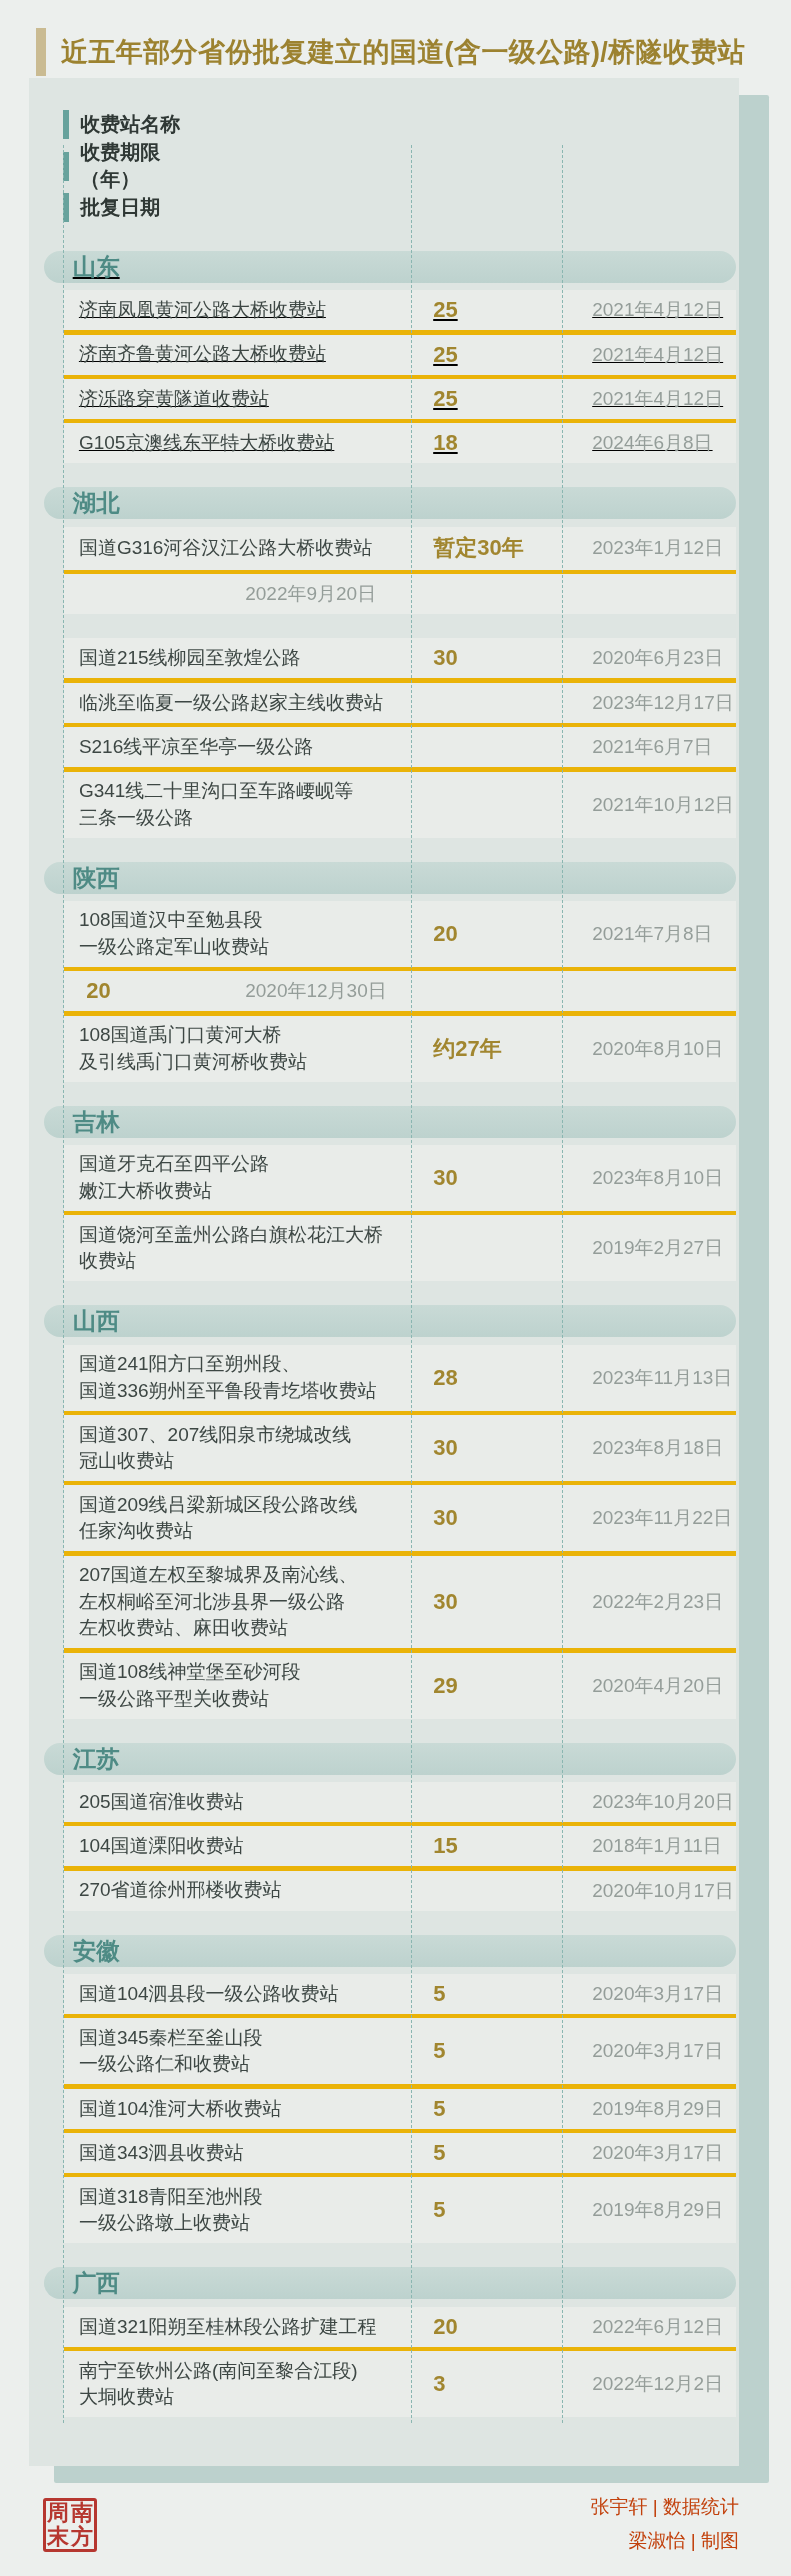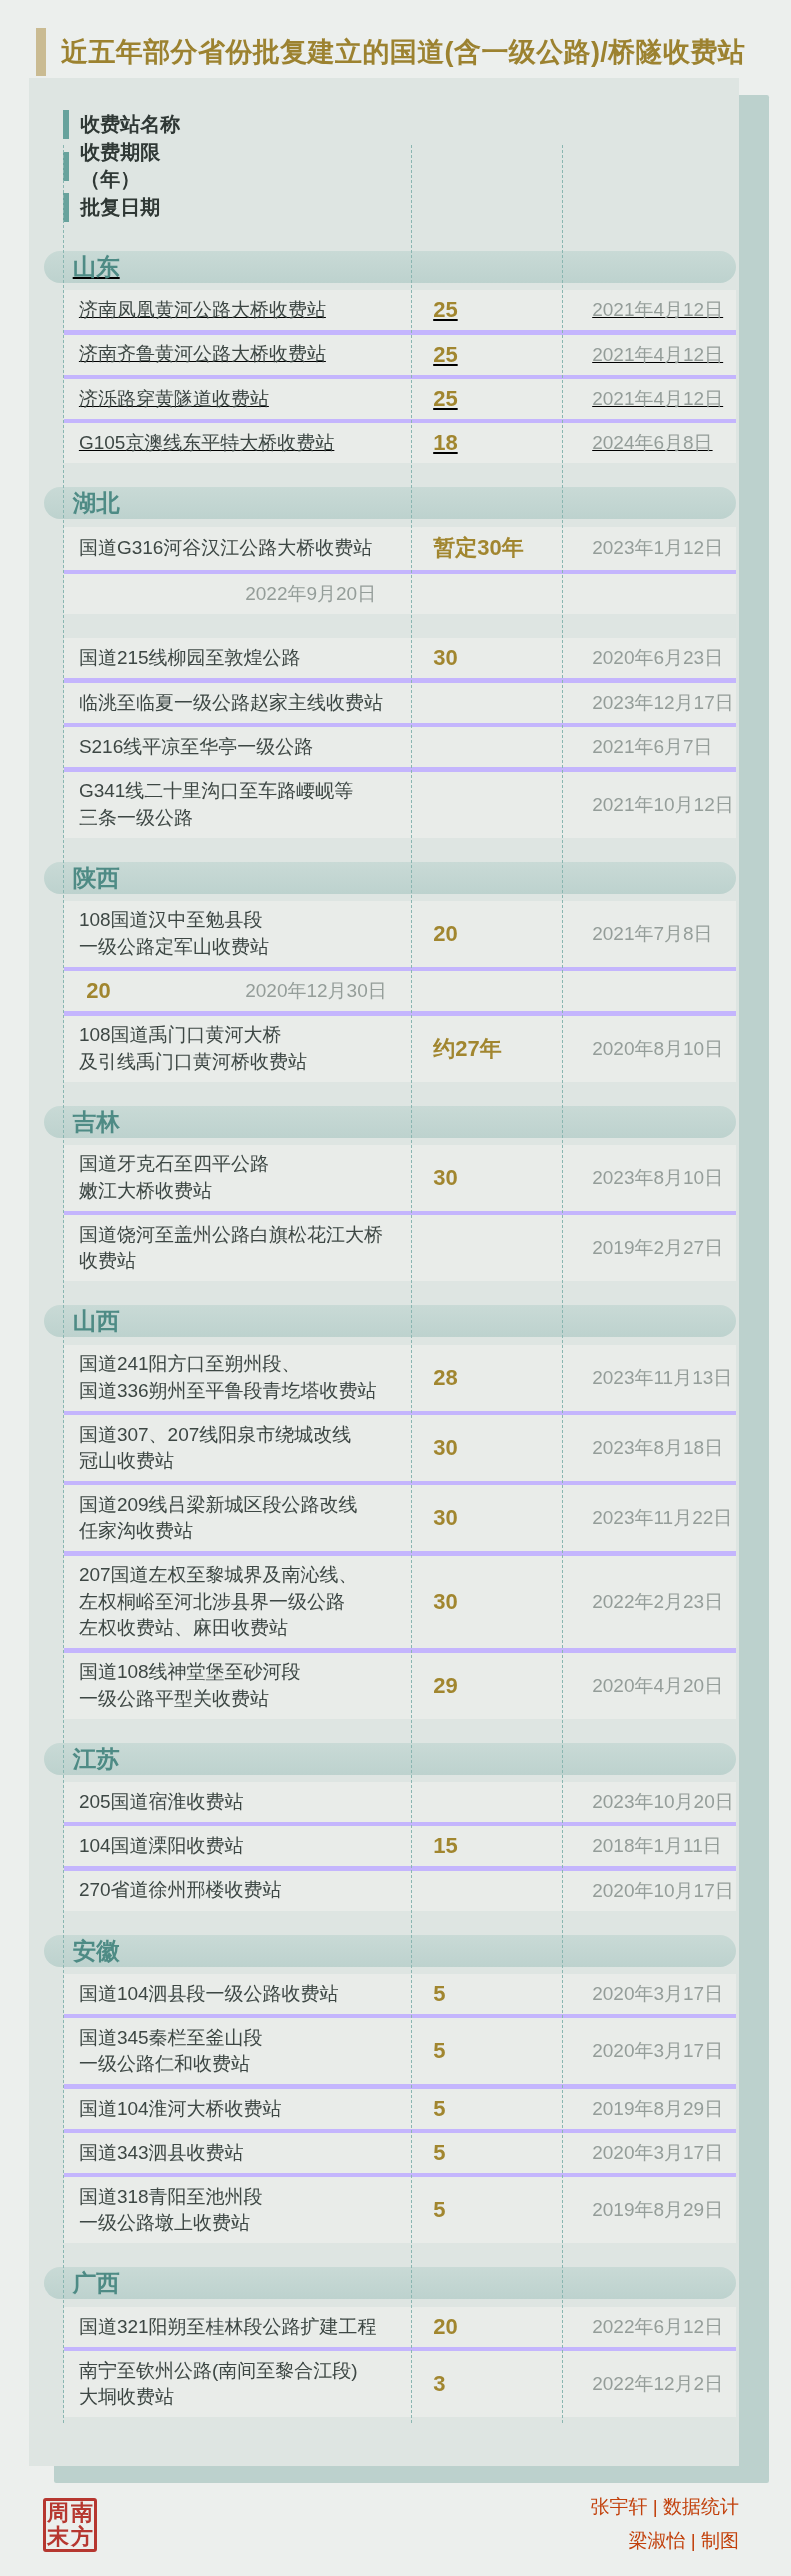--- a/index.html
+++ b/index.html
@@ -27,21 +27,21 @@
   .dash.d1{left:34px;}
   .dash.d2{left:382px;}
   .dash.d3{left:533px;}
   
   #sections{margin-top:29px;}
   .section{margin-top:24px;}
   .section:first-child{margin-top:12px;text-decoration:underline;}
   .pill{height:32px;border-radius:16px;background:linear-gradient(180deg,#c9dad6,#bdd2ce);
         display:flex;align-items:center;padding-left:29px;margin-bottom:7.3px;}
   .pill-label{font-size:23.5px;font-weight:bold;color:#4e8b85;}
-  .rows{margin-left:20.5px;background:#c4b5fd;}
+  .rows{margin-left:20.5px;background:#eab308;}
   .row{display:flex;align-items:center;background:#e9ece9;min-height:40px;padding:6.6px 0;box-sizing:border-box;}
   .row + .row{margin-top:4.4px;}
   .cell{box-sizing:border-box;}
   .cell-name{width:347px;padding-left:14.7px;font-size:19px;color:#3d4744;line-height:26.4px;white-space:pre-line;}
   .cell-term{width:151px;padding-left:22px;font-size:22px;font-weight:bold;color:#a1862f;}
   .cell-date{flex:1;padding-left:30px;font-size:19px;color:#949d99;white-space:nowrap;}
   
   .seal{position:absolute;left:43px;top:2498px;width:48px;height:48px;border:3.7px solid #b63730;border-radius:2.9px;
         display:grid;grid-template-columns:1fr 1fr;grid-template-rows:1fr 1fr;align-items:center;justify-items:center;
         color:#b63730;font-weight:bold;font-size:22px;line-height:22px;background:transparent;}

